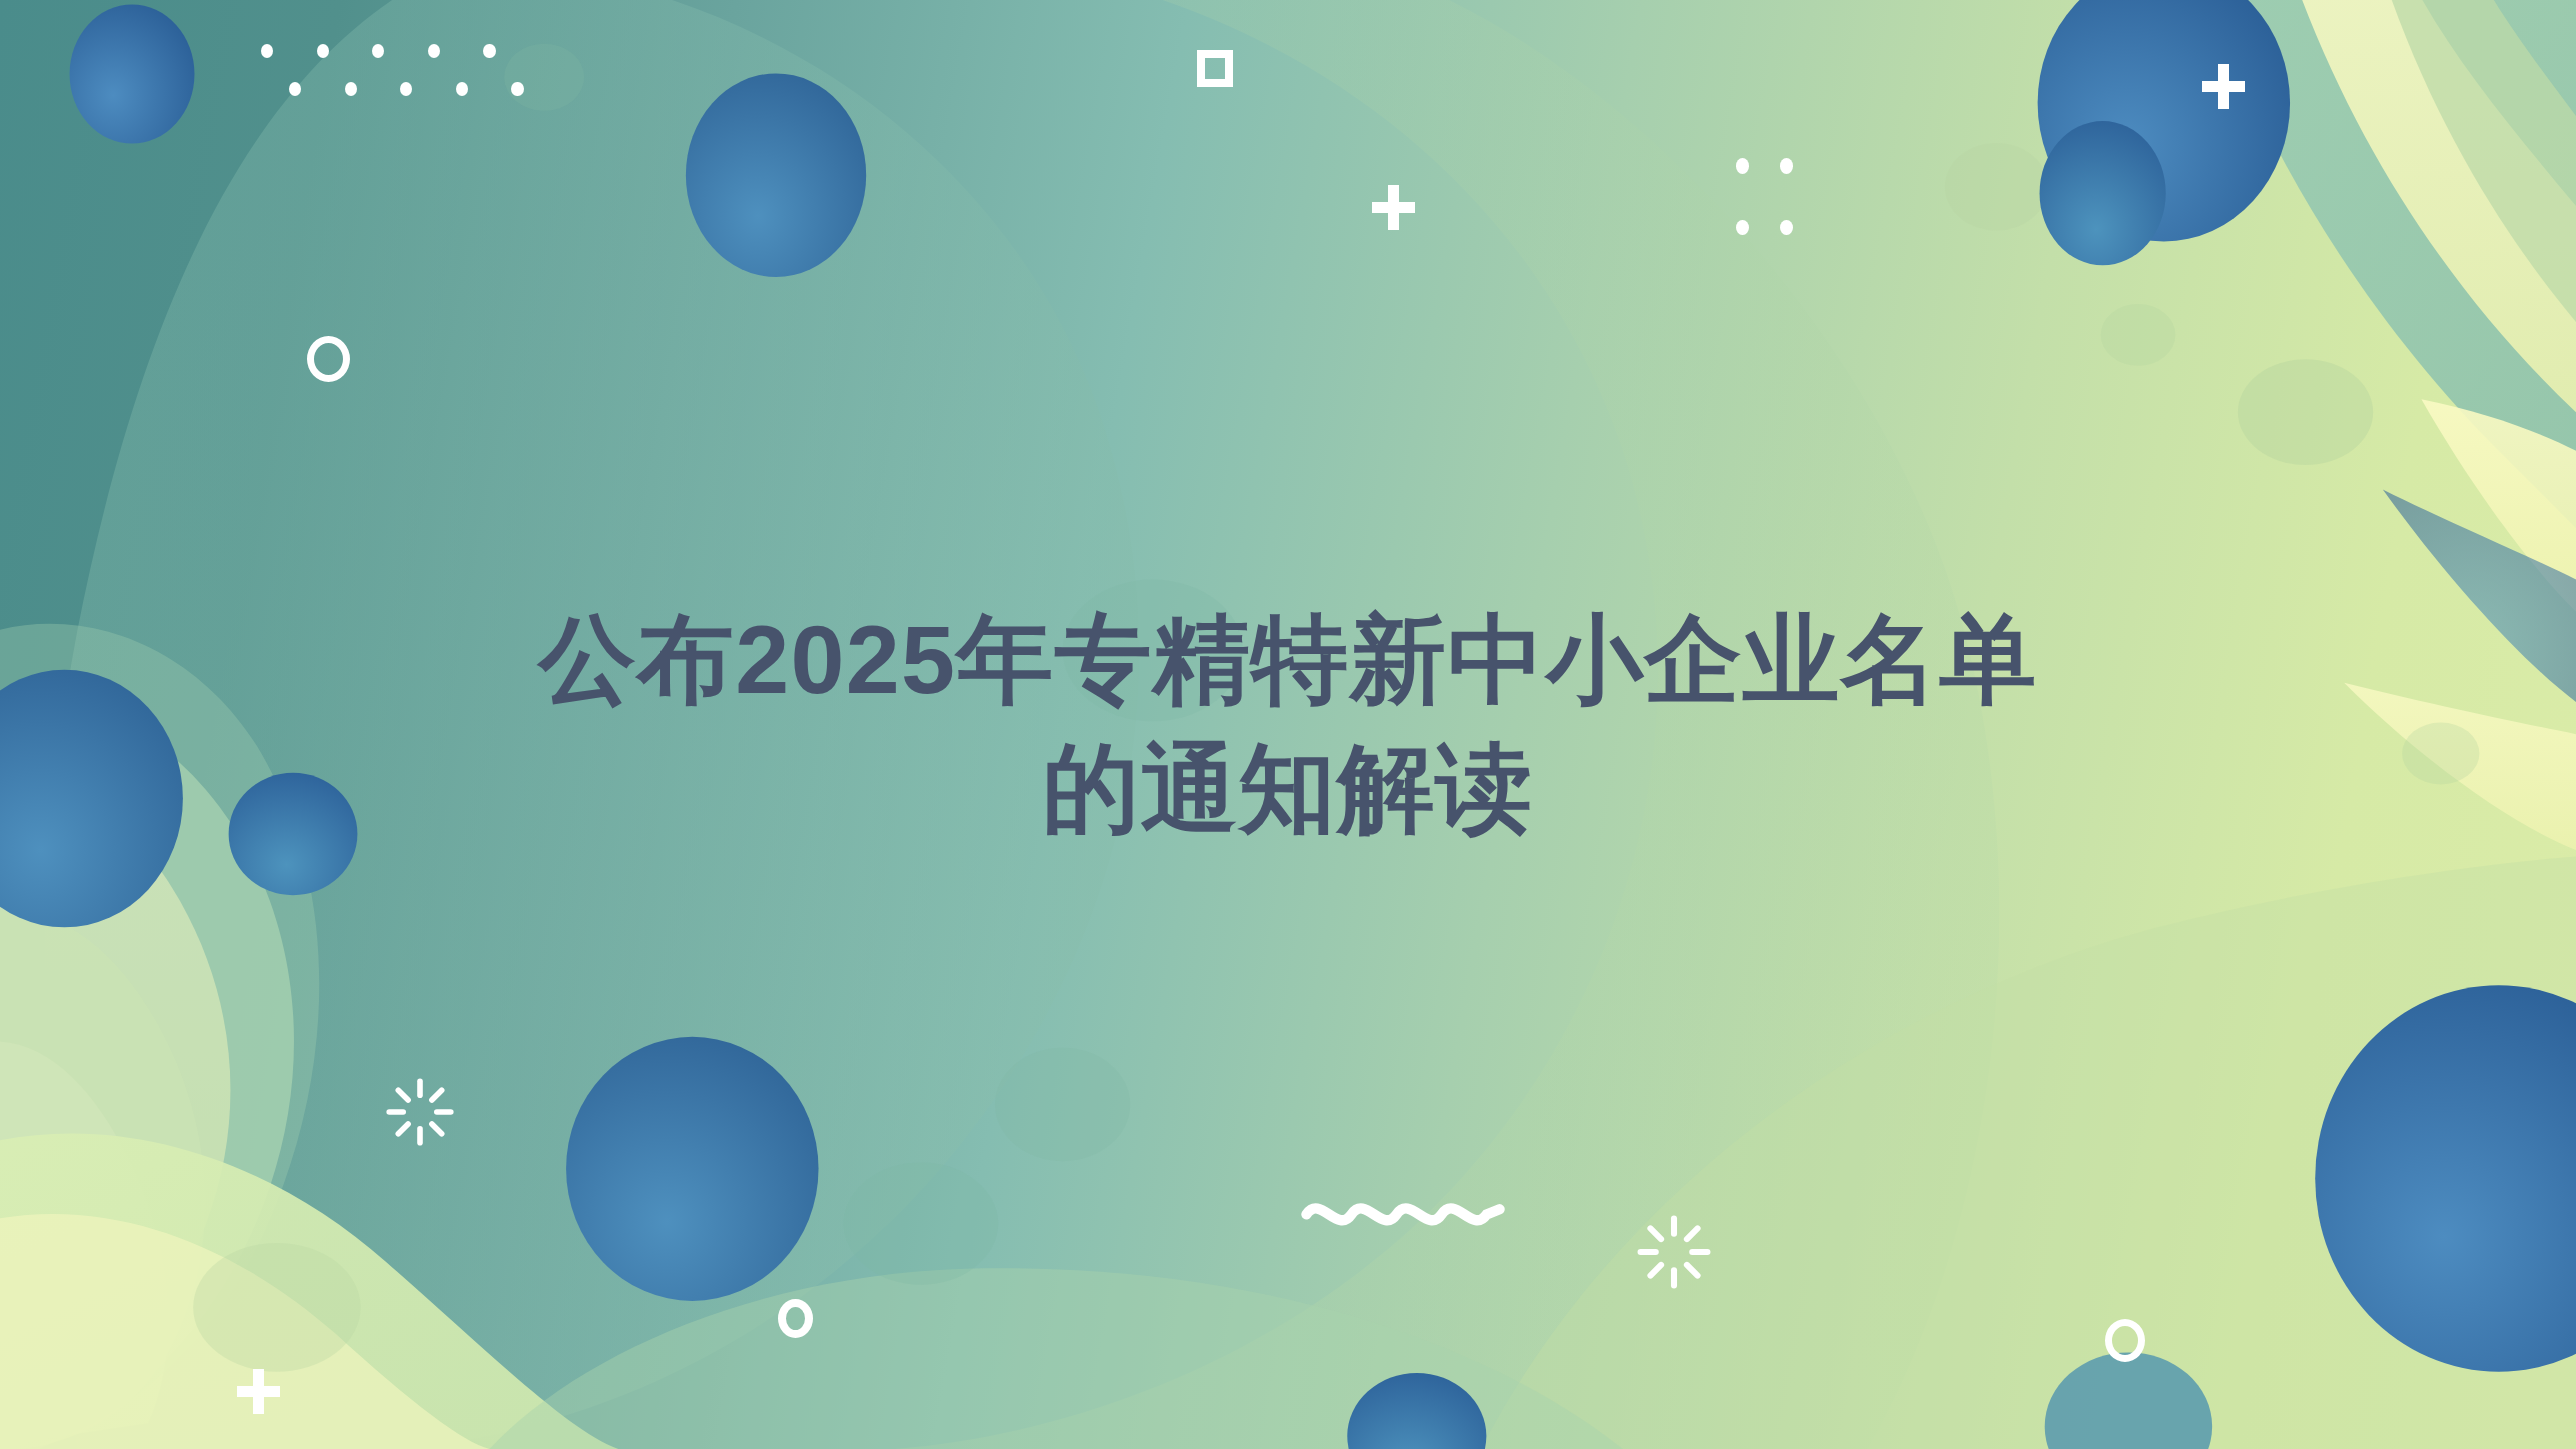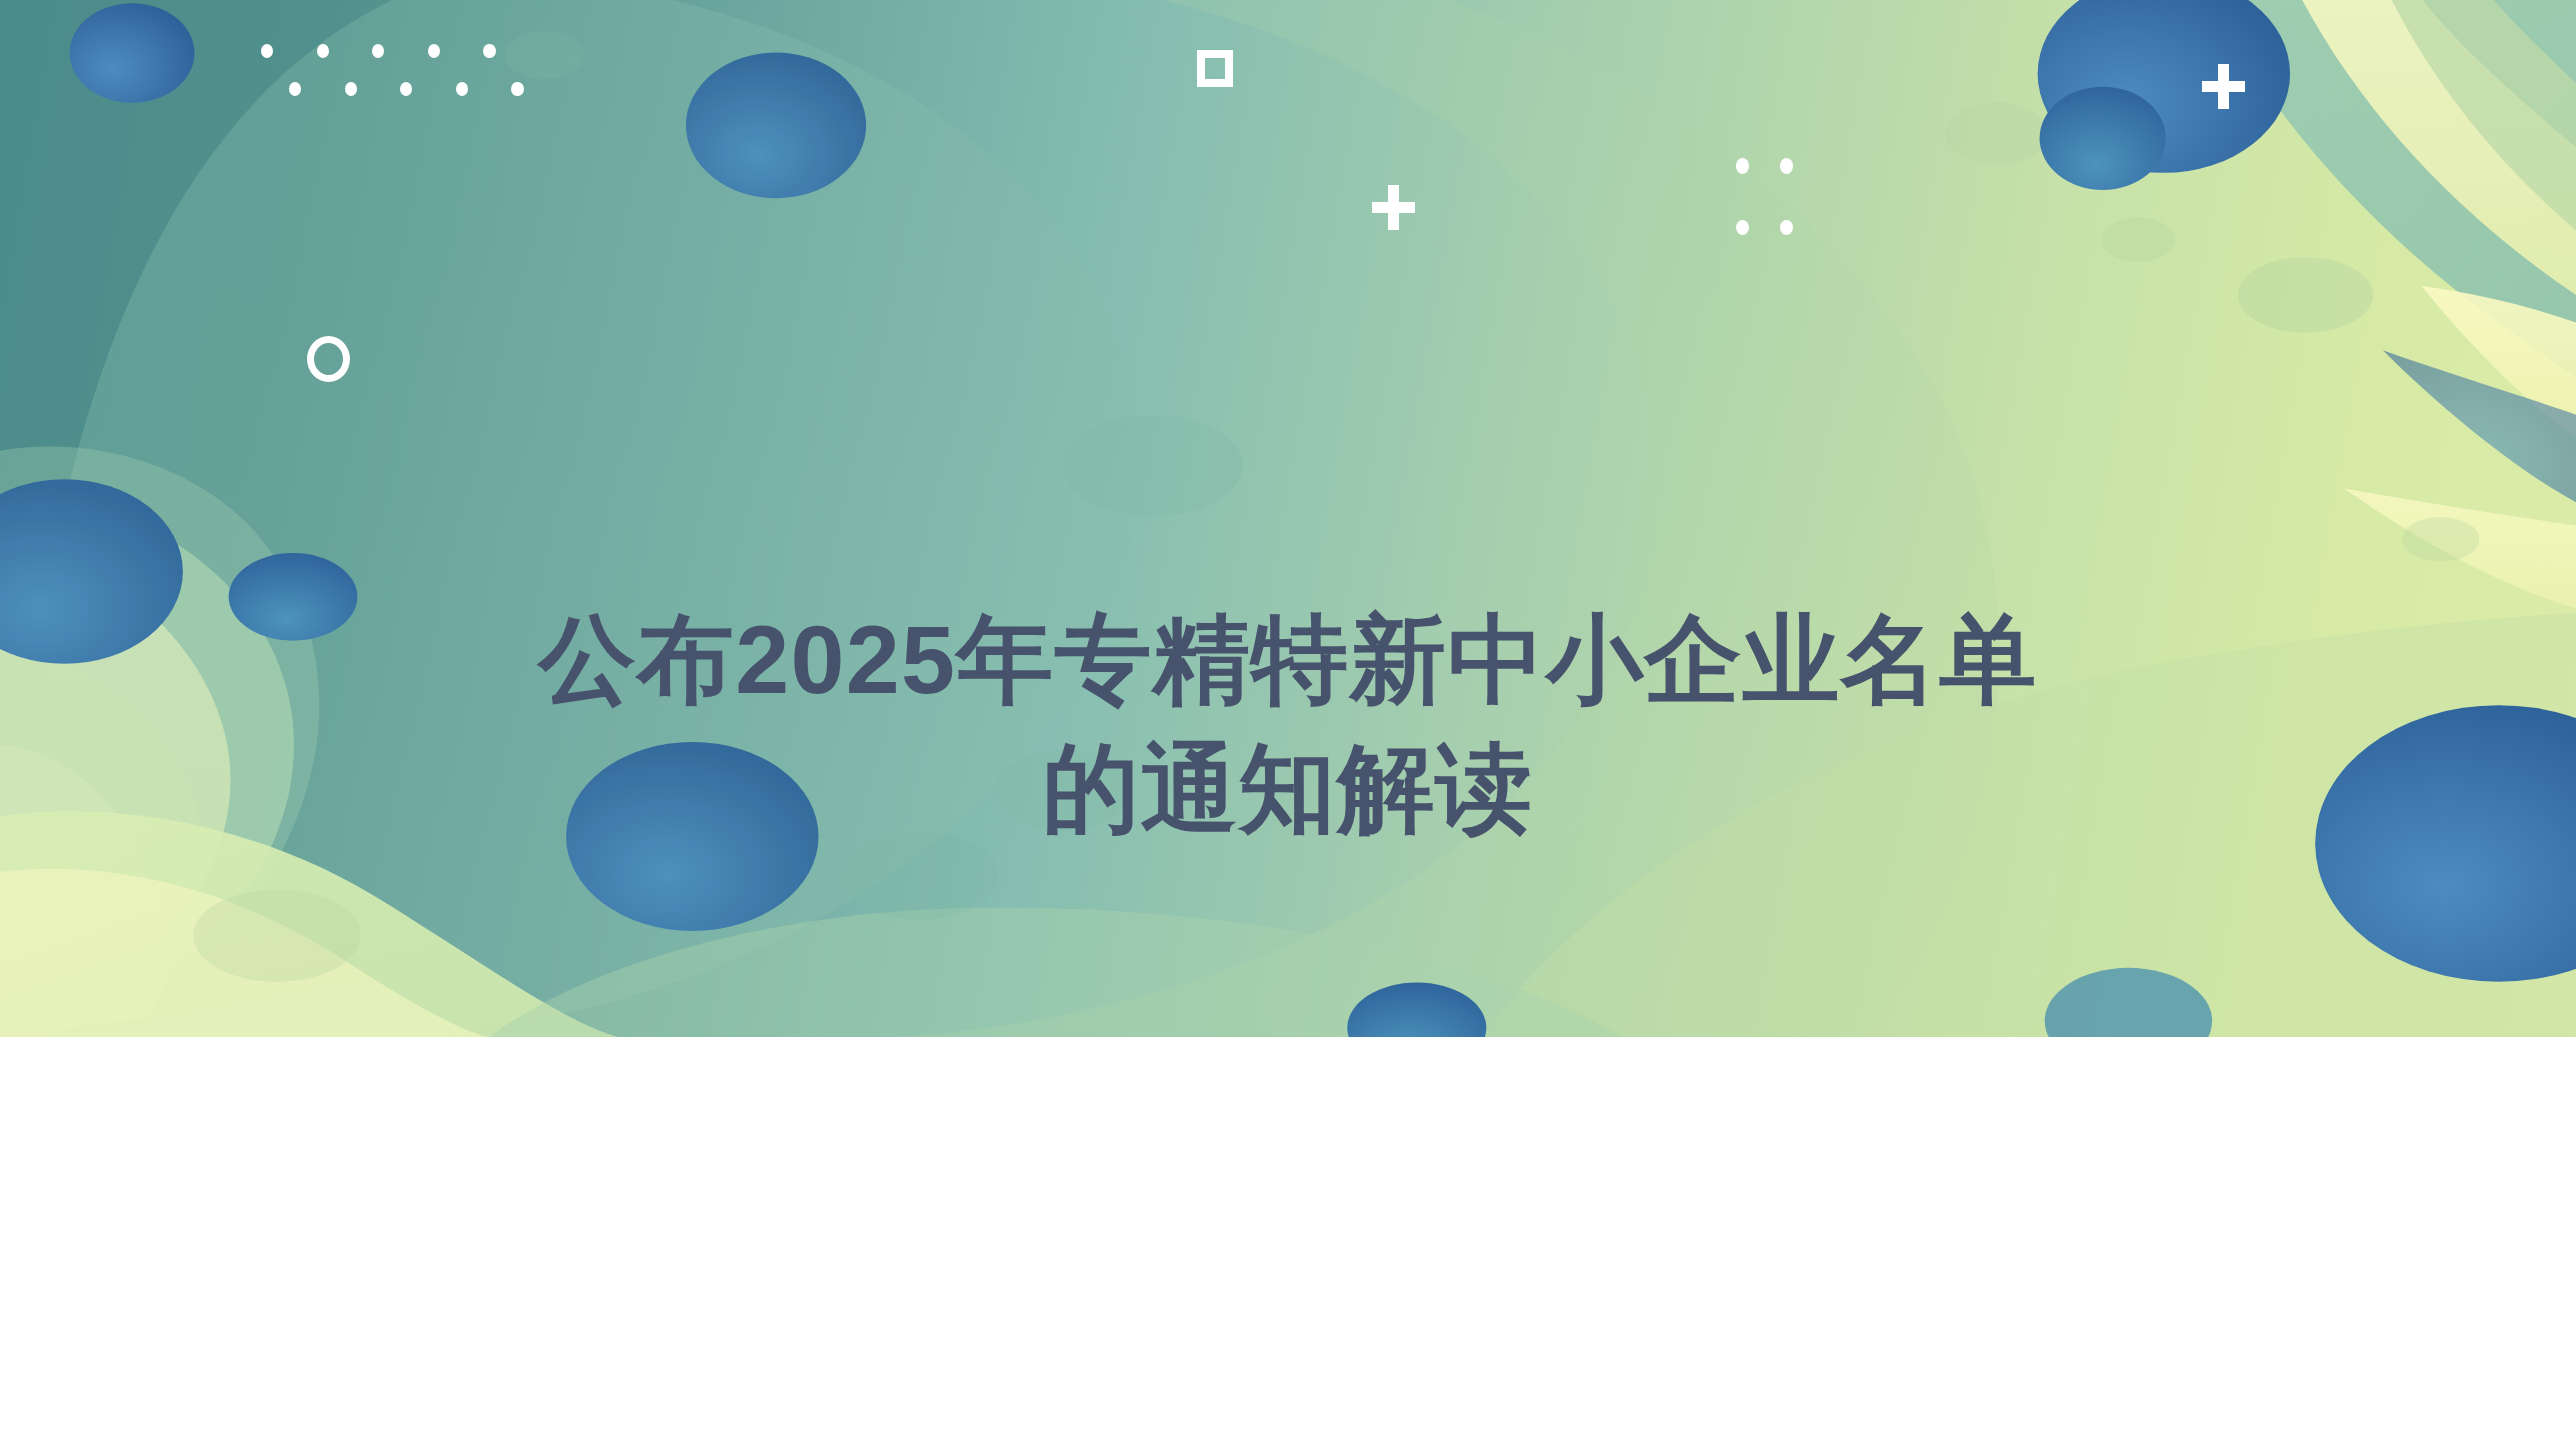--- a/index.html
+++ b/index.html
@@ -3,21 +3,21 @@
 <meta charset="utf-8">
 <style>
   html, body {
     margin: 0;
     padding: 0;
     background: #ffffff;
   }
   #slide {
     position: relative;
     width: 2576px;
-    height: 1037px;
+    height: 1449px;
     overflow: hidden;
     font-family: "Liberation Sans", "DejaVu Sans", sans-serif;
   }
   #bg-gradient {
     position: absolute;
     inset: 0;
     background: linear-gradient(100deg,
       #4a8c8b 0%,
       #51908c 12%,
       #6aa49e 26%,

